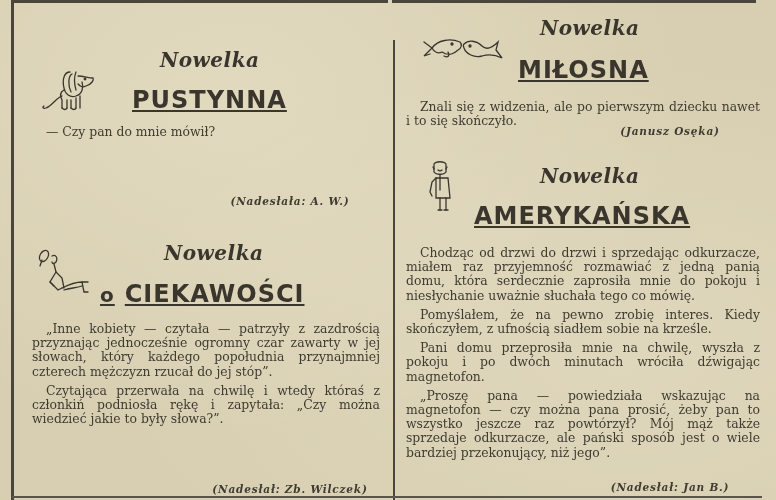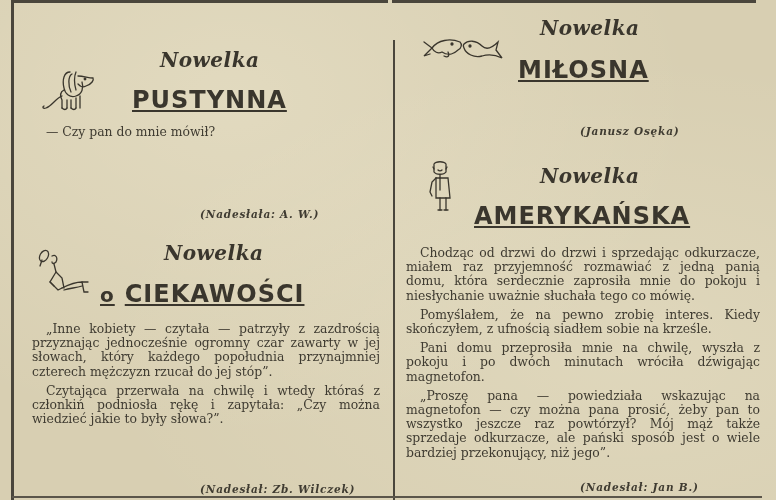--- a/index.html
+++ b/index.html
@@ -65,21 +65,21 @@
       text-align: justify;
     }
     .body p { margin: 0 0 5px 0; text-indent: 14px; }
     .byline {
       position:absolute;
       font-family: "DejaVu Serif", serif;
       font-style: italic; font-weight: bold;
       font-size: 10.5px;
       letter-spacing: 0.8px;
       color:#3f3b31;
-      text-align:left;
+      text-align:center;
     }
     .illus { position:absolute; }
     .illus svg { display:block; }
   </style>
 </head>
 <body>
 
 <div class="page">
 
   <div class="rule-top-left"></div>
@@ -102,21 +102,21 @@
         <path d="M24 42 C26 44 28 44 29 42 M33 42 C35 44 37 44 38 42"></path>
         <path d="M24 30 C18 32 14 40 8 42 C5 43 4 41 6 40"></path>
       </g>
     </svg>
   </div>
   <div class="kicker" style="left:160px; top:48px;">Nowelka</div>
   <div class="headline" style="left:132px; top:86px;">PUSTYNNA</div>
   <div class="body" style="left:32px; top:130px; width:348px;">
     <p style="margin-top:-5px;">— Czy pan do mnie mówił?</p>
   </div>
-  <div class="byline" style="left:200px; top:208px; width:180px;">(Nadesłała: A. W.)</div>
+  <div class="byline" style="left:200px; top:195px; width:180px;">(Nadesłała: A. W.)</div>
 
   <div class="illus" style="left:36px; top:246px;">
     <svg width="66" height="58" viewBox="0 0 66 58">
       <g fill="none" stroke="#3a362d" stroke-width="1.3" stroke-linecap="round">
         <ellipse cx="8" cy="10" rx="4" ry="6" transform="rotate(30 8 10)"></ellipse>
         <path d="M6 14 L4 20"></path>
         <path d="M16 10 C20 8 22 12 20 16 C18 18 16 18 16 16"></path>
         <path d="M18 18 L20 26 L14 36 L22 44 L26 42"></path>
         <path d="M20 26 L26 32 L28 42"></path>
         <path d="M14 36 L18 40"></path>
@@ -143,20 +143,23 @@
         <path d="M12 12 C18 4 30 2 40 6 C42 8 42 12 38 14 C34 18 28 20 22 16 C18 18 14 16 12 12"></path>
         <path d="M28 16 C30 20 28 22 24 20"></path>
         <circle cx="32" cy="8" r="1" fill="#3a362d"></circle>
         <path d="M44 8 C48 4 56 4 62 10 C66 14 72 12 78 6 L76 14 L82 22 C74 18 68 18 62 20 C54 22 46 18 44 12 C43 10 43 9 44 8"></path>
         <circle cx="50" cy="10" r="1" fill="#3a362d"></circle>
       </g>
     </svg>
   </div>
   <div class="kicker" style="left:540px; top:16px;">Nowelka</div>
   <div class="headline" style="left:518px; top:56px;">MIŁOSNA</div>
+  <div class="body" style="left:406px; top:100px; width:354px;">
+    <p>Znali się z widzenia, ale po pierwszym dziecku nawet i to się skończyło.</p>
+  </div>
   <div class="byline" style="left:580px; top:125px; width:180px;">(Janusz Osęka)</div>
 
   <div class="illus" style="left:424px; top:160px;">
     <svg width="34" height="56" viewBox="0 0 34 56">
       <g fill="none" stroke="#3a362d" stroke-width="1.3" stroke-linecap="round">
         <path d="M10 4 C12 1 20 1 22 4 L22 12 C20 15 12 15 10 12 Z"></path>
         <path d="M9 7 L10 9 M23 7 L22 9"></path>
         <path d="M14 10 C15 11 17 11 18 10"></path>
         <path d="M16 15 L16 18 M12 18 L8 22 L6 32 L8 36"></path>
         <path d="M12 18 L24 18 L26 38 L22 38 L22 50 M16 38 L16 50"></path>

